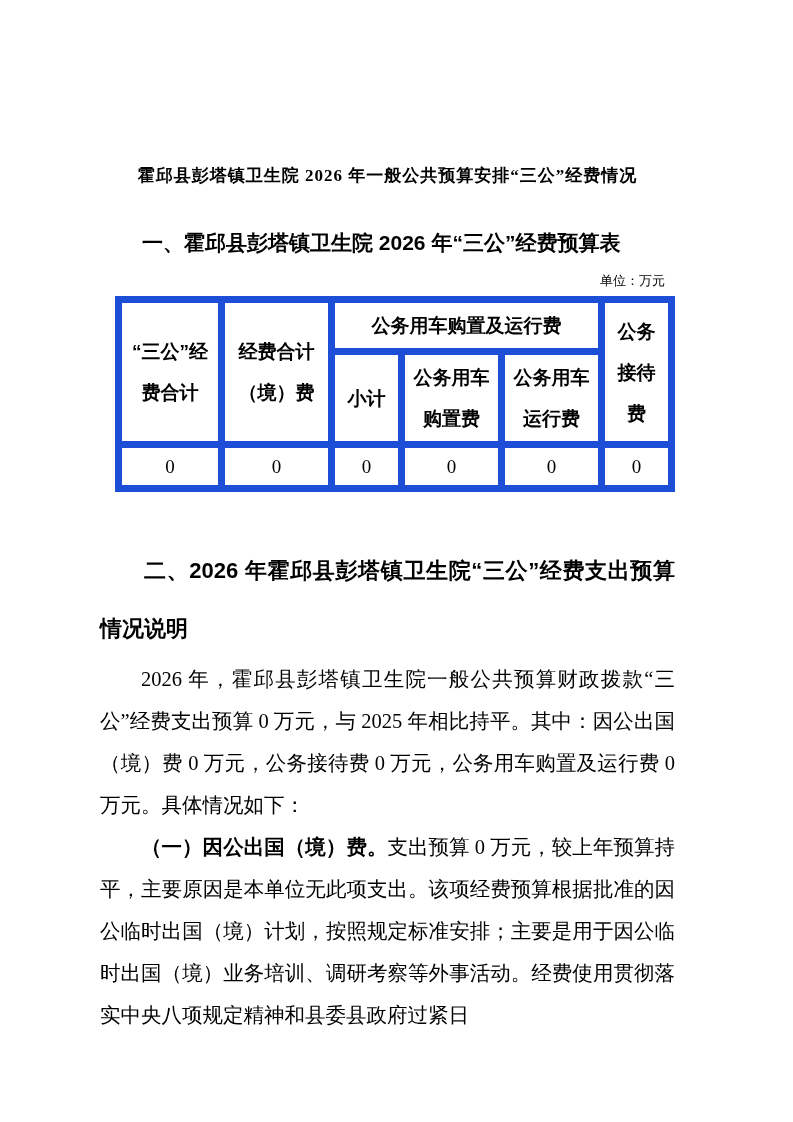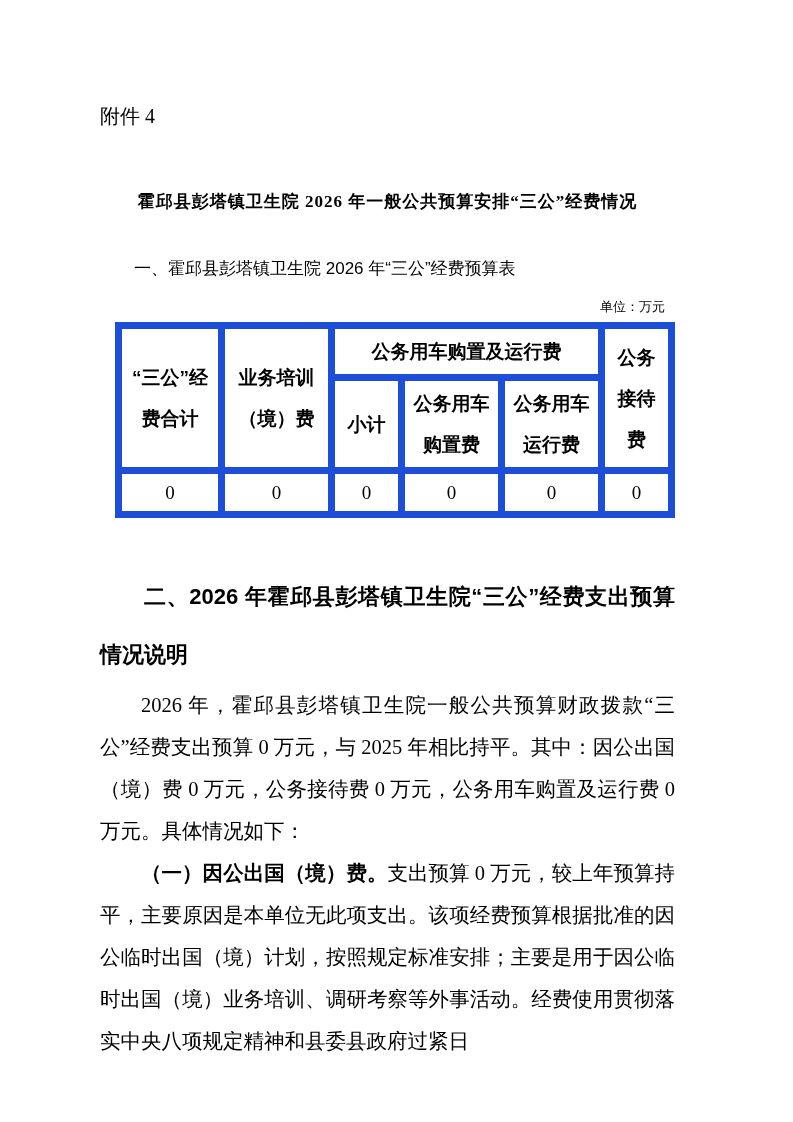--- a/index.html
+++ b/index.html
@@ -25,22 +25,22 @@
   .doc-title {
     margin: 52px 0 0 0;
     font-size: 17px;
     font-weight: bold;
     text-align: center;
     line-height: 41px;
     letter-spacing: 1px;
   }
   .sec1-heading {
     margin: 33px 0 12px 0;
-    font-size: 17px;
-    font-weight: normal;
+    font-size: 21px;
+    font-weight: bold;
     text-indent: 2em;
     line-height: 27px;
     font-family: "Liberation Sans", "DejaVu Sans", sans-serif;
   }
   .unit-line {
     margin: 11px 10px 3px 0;
     font-size: 13px;
     text-align: right;
     line-height: 25px;
   }
@@ -90,41 +90,40 @@
   }
   .bold-lead {
     font-weight: bold;
   }
 </style>
 </head>
 <body>
 
 <div class="page">
 
-  <div class="attachment">附件 4</div>
 
   <div class="doc-title">霍邱县彭塔镇卫生院 2026 年一般公共预算安排“三公”经费情况</div>
 
   <div class="sec1-heading">一、霍邱县彭塔镇卫生院 2026 年“三公”经费预算表</div>
 
   <div class="unit-line">单位：万元</div>
 
   <table class="budget">
     <colgroup>
       <col style="width:103px">
       <col style="width:110px">
       <col style="width:70px">
       <col style="width:100px">
       <col style="width:100px">
       <col style="width:70px">
     </colgroup>
     <tbody>
       <tr class="hdr-row-1">
         <td class="hdr" rowspan="2">“三公”经费合计</td>
-        <td class="hdr" rowspan="2">业务培训（境）费</td>
+        <td class="hdr" rowspan="2">经费合计（境）费</td>
         <td class="hdr" colspan="3">公务用车购置及运行费</td>
         <td class="hdr" rowspan="2">公务接待费</td>
       </tr>
       <tr class="hdr-row-2">
         <td class="hdr">小计</td>
         <td class="hdr">公务用车购置费</td>
         <td class="hdr">公务用车运行费</td>
       </tr>
       <tr class="data-row">
         <td class="val">0</td>

